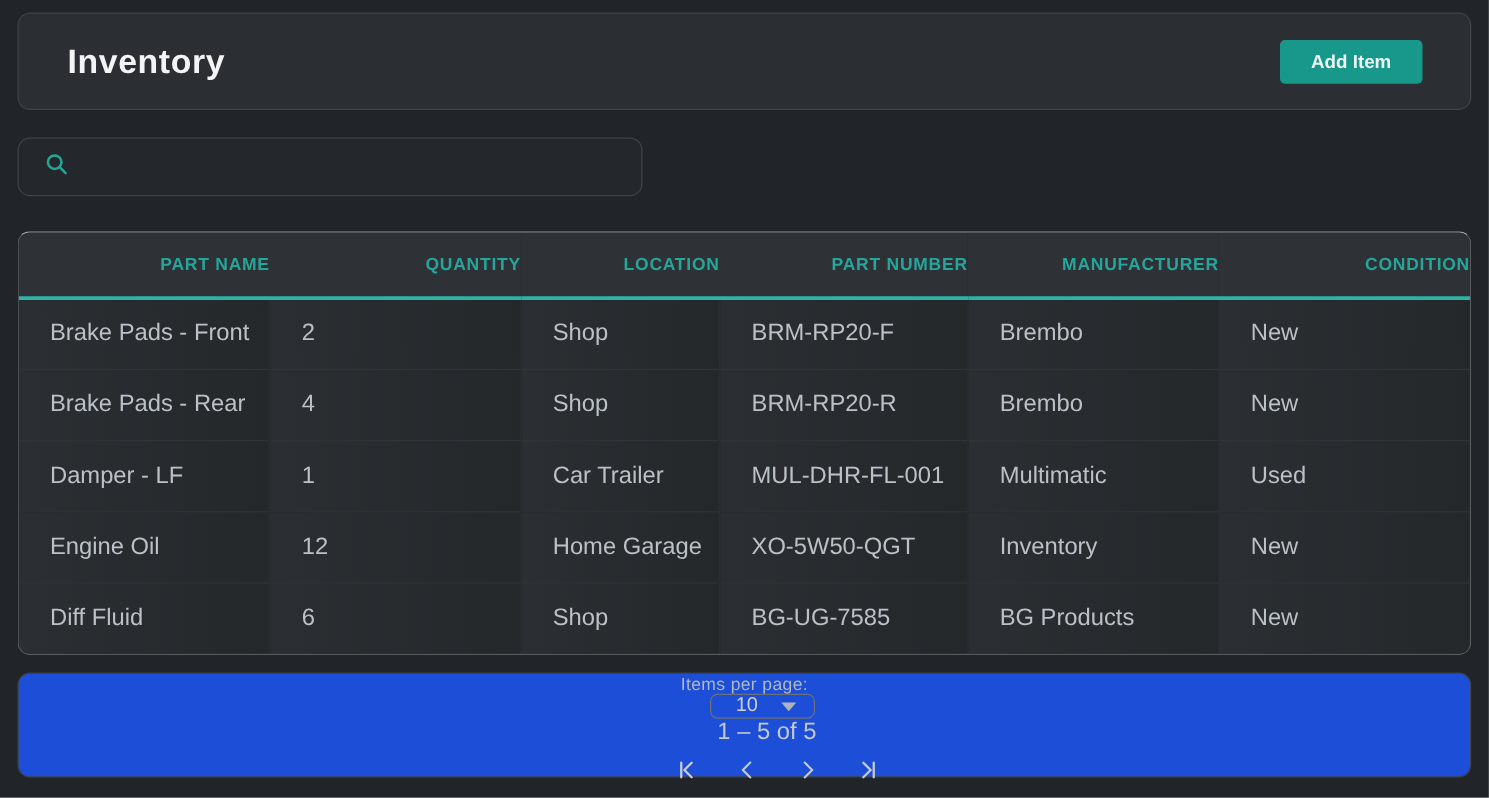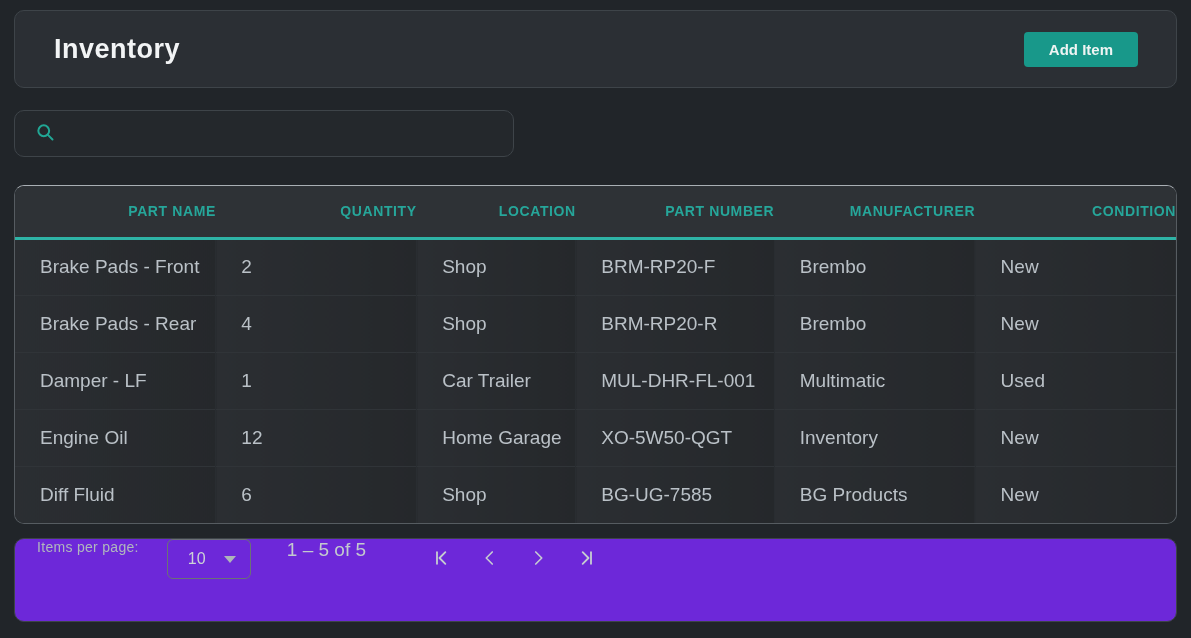--- a/index.html
+++ b/index.html
@@ -101,26 +101,27 @@
     white-space: nowrap;
     overflow: hidden;
   }
   tbody tr:first-child td { border-top: none; }
   tbody td:first-child { border-left: none; }
 
   
   .footer-card {
     margin-top: 14px;
     height: 84px;
-    background: #6d28d9;
+    background: #1d4ed8;
     border: 1px solid #3e4449;
     border-radius: 10px;
     display: flex;
-    align-items: flex-start;
+    align-items: center;
     padding: 0 22px;
+    flex-direction: column;
   }
   .ipp-label { font-size: 14px; color: #b0b7bd; letter-spacing: 0.3px; }
   .ipp-select {
     margin-left: 28px;
     width: 84px;
     height: 40px;
     border: 1px solid #6b7176;
     border-radius: 6px;
     display: flex;
     align-items: center;

